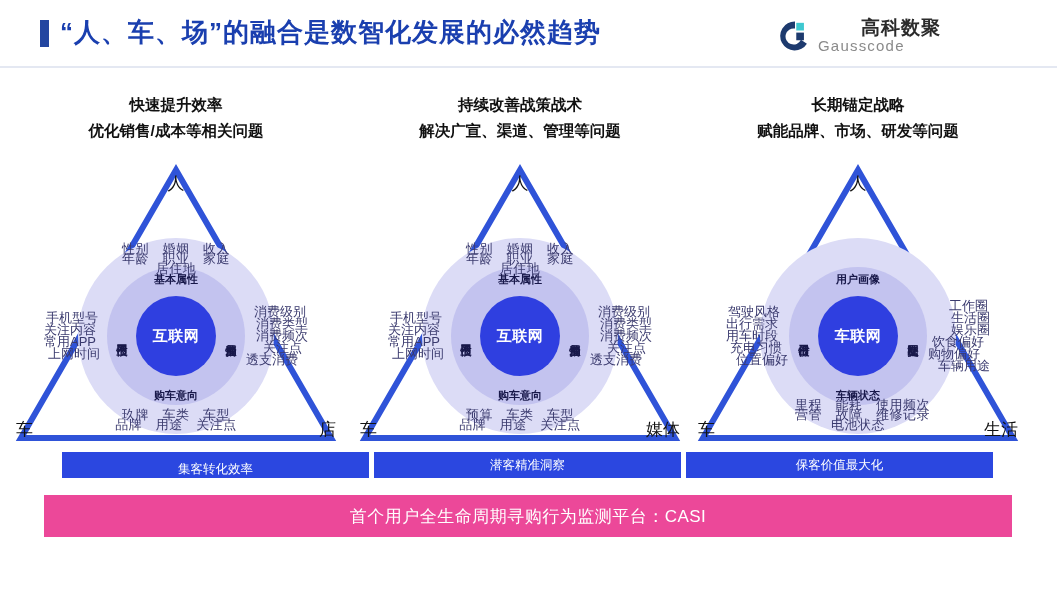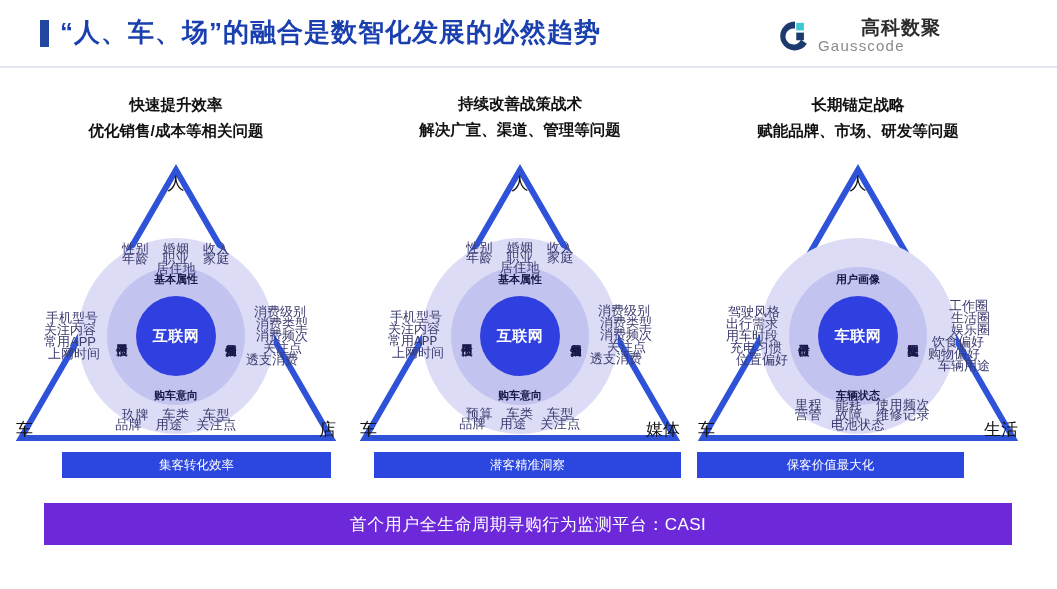--- a/index.html
+++ b/index.html
@@ -37,21 +37,21 @@
     white-space:nowrap;
     margin-left:43px;
   }
   .logo-en{
     position:absolute;left:40px;top:23px;
     font-size:15px;color:#8a8a8a;letter-spacing:1.2px;white-space:nowrap;
   }
   
   .col{position:absolute;top:92px;width:330px;height:400px;}
   .col-1{left:11px;}
-  .col-2{left:355px;font-family:Liberation Mono, monospace;}
+  .col-2{left:355px;}
   .col-3{left:693px;}
   .col-head{
     position:absolute;left:0;top:0;width:330px;
     text-align:center;color:#111111;
     font-size:15.5px;font-weight:bold;line-height:26px;
   }
   .col-head span{display:block;white-space:nowrap;}
   
   .tri-wrap{position:absolute;left:0;top:68px;width:330px;height:285px;}
   .tri-svg{position:absolute;left:0;top:0;}
@@ -129,28 +129,28 @@
   .attr-right .r:nth-child(4){padding-right:6px;}
   .attr-right .r:nth-child(5){padding-right:10px;}
   .attr-left .r{margin:2px 0;}
   .attr-right .r{margin:2px 0;}
   .attr-top .r, .attr-bottom .r{margin:0;letter-spacing:.5px;}
   
   .strip{
     position:absolute;top:452px;height:26px;background:#2b47e0;
     display:flex;align-items:center;justify-content:center;
   }
-  .strip-1{left:62px;width:269px;}
+  .strip-1{left:62px;width:307px;align-items:flex-end;}
   .strip-2{left:374px;width:307px;}
-  .strip-3{left:686px;width:267px;margin-left:11px;}
+  .strip-3{left:686px;width:307px;}
   .strip span{color:#ffffff;font-size:12.5px;white-space:nowrap;}
   
   .banner{
     position:absolute;left:44px;top:495px;width:968px;height:42px;
-    background:#6d28d9;display:flex;align-items:center;justify-content:center;margin-top:8px;
+    background:#ec4899;display:flex;align-items:center;justify-content:center;
   }
   .banner span{color:#ffffff;font-size:17px;letter-spacing:.5px;white-space:nowrap;}
 </style>
 </head>
 <body>
 
 <div class="header">
   <div class="title-bar"></div>
   <div class="title-text">“人、车、场”的融合是数智化发展的必然趋势</div>
 

